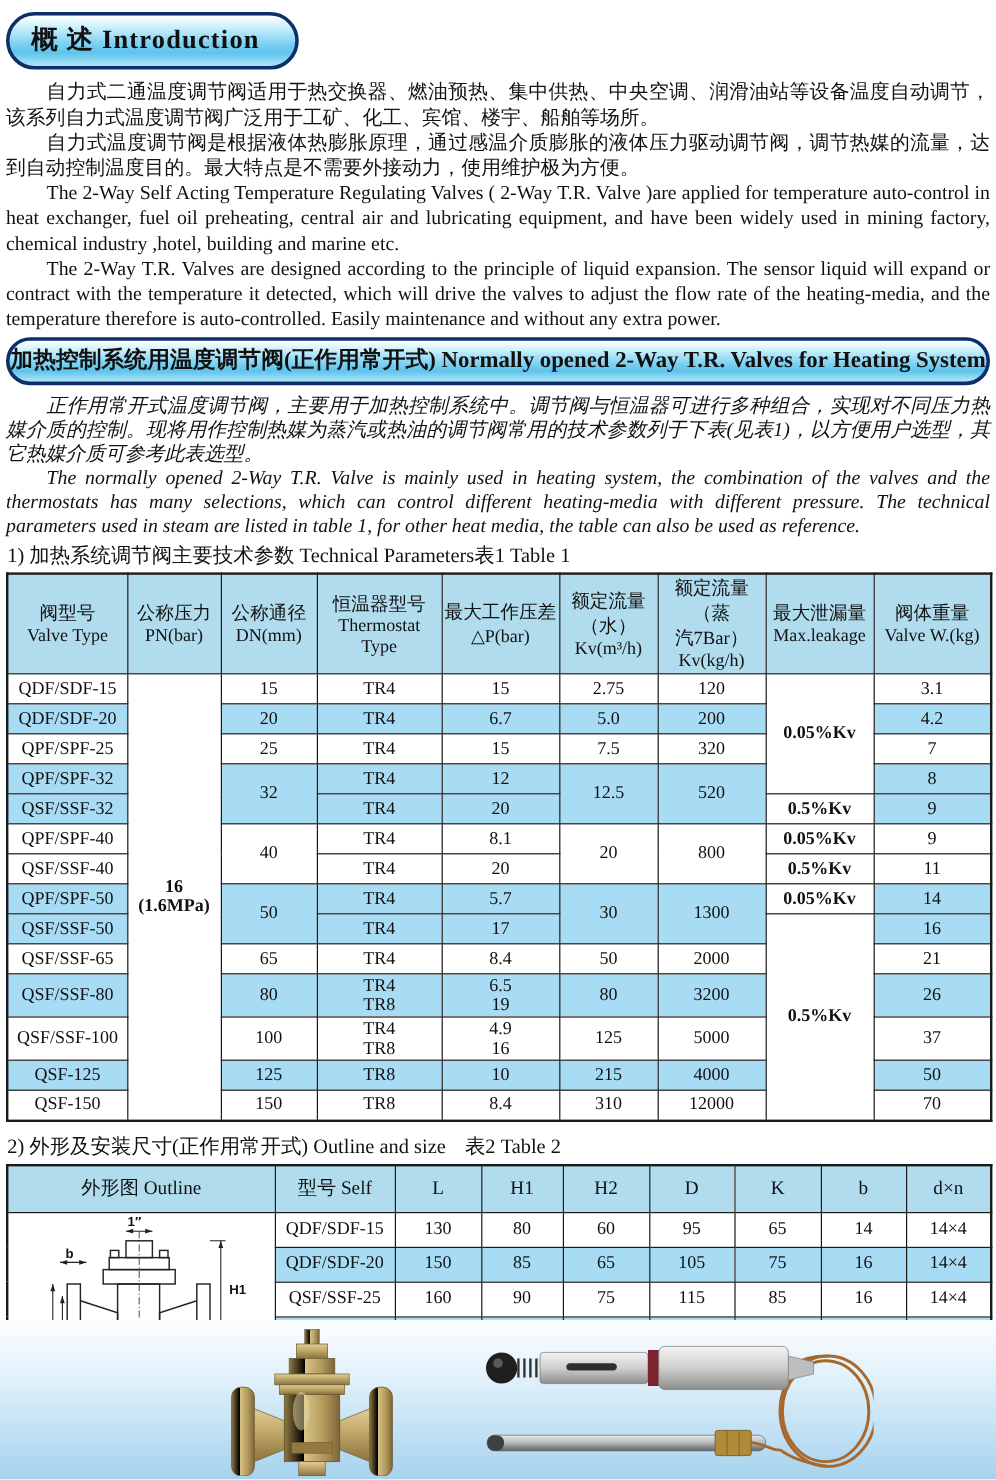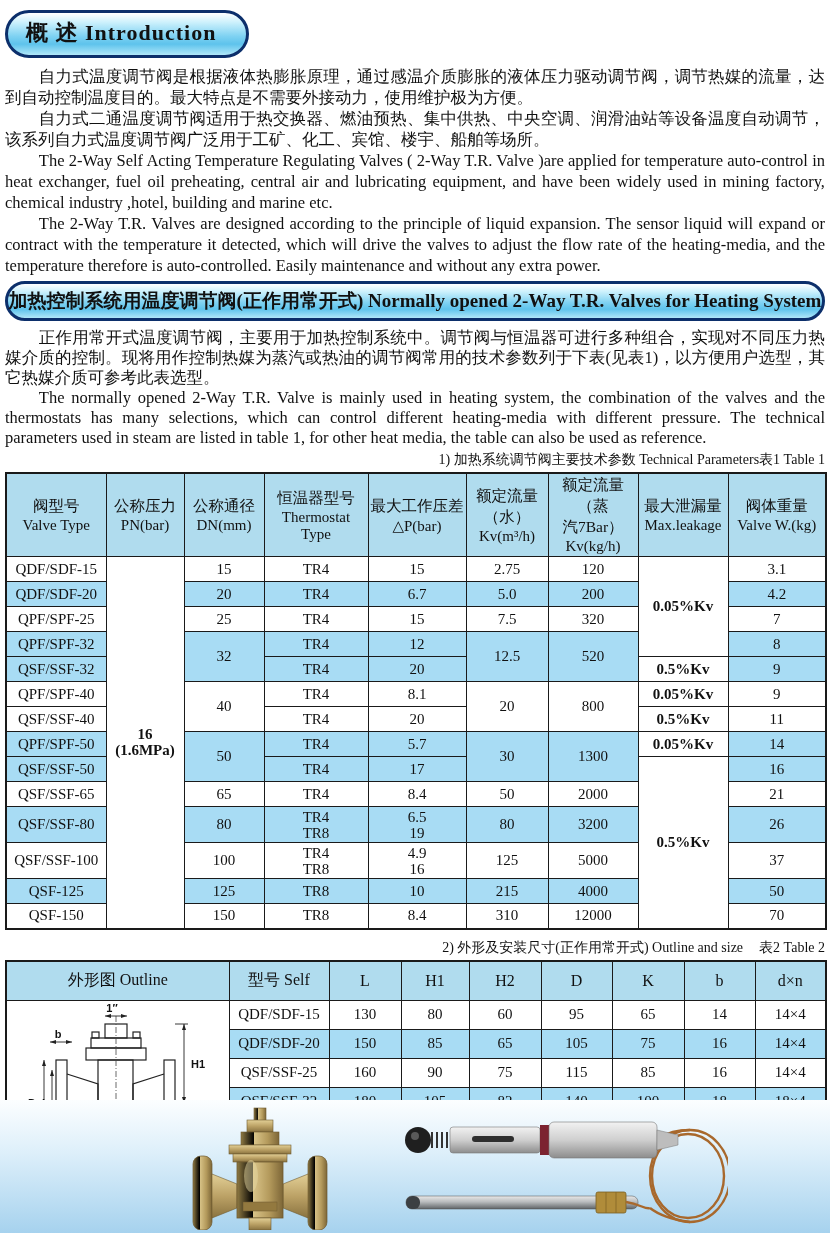--- a/index.html
+++ b/index.html
@@ -27,25 +27,25 @@
   .banner{
     border-radius:20px;height:40px;line-height:33px;
     text-align:center;font-size:19px;margin:5px 0 7px 0;
     white-space:nowrap;
   }
 
   .para{
     margin:0;font-size:16.5px;line-height:21px;
     text-align:justify;text-indent:2.05em;
   }
-  .sec2 .para{line-height:20px;}
+  .sec2 .para{line-height:20px;font-style:italic;}
 
   .cap{
-    display:flex;justify-content:flex-end;align-items:flex-end;
-    font-size:14px;margin:3px 0 3px 1px;
+    display:flex;justify-content:flex-start;align-items:flex-end;
+    font-size:17px;margin:3px 0 3px 1px;
   }
   .cap.t2{margin-top:9px;gap:16px;}
 
   table{
     border-collapse:collapse;table-layout:fixed;width:820px;
     border:2px solid #1a1a1a;
   }
   th,td{
     border:1px solid #1a1a1a;text-align:center;vertical-align:middle;
     font-size:15px;padding:1px 2px;font-weight:normal;overflow:hidden;
@@ -75,22 +75,22 @@
   .thermo-photo{position:absolute;left:398px;top:4px;}
 </style>
 </head>
 <body>
 
 <div class="content">
 
   <div class="pill">概 述 Introduction</div>
 
   <div>
+    <p class="para">自力式二通温度调节阀适用于热交换器、燃油预热、集中供热、中央空调、润滑油站等设备温度自动调节，该系列自力式温度调节阀广泛用于工矿、化工、宾馆、楼宇、船舶等场所。</p>
     <p class="para">自力式温度调节阀是根据液体热膨胀原理，通过感温介质膨胀的液体压力驱动调节阀，调节热媒的流量，达到自动控制温度目的。最大特点是不需要外接动力，使用维护极为方便。</p>
-    <p class="para">自力式二通温度调节阀适用于热交换器、燃油预热、集中供热、中央空调、润滑油站等设备温度自动调节，该系列自力式温度调节阀广泛用于工矿、化工、宾馆、楼宇、船舶等场所。</p>
     <p class="para">The 2-Way Self Acting Temperature Regulating Valves ( 2-Way T.R. Valve )are applied for temperature auto-control in heat exchanger, fuel oil preheating, central air and lubricating equipment,  and have been widely used in mining factory, chemical industry ,hotel, building and marine etc.</p>
     <p class="para">The 2-Way T.R. Valves are designed according to the principle of liquid expansion. The sensor liquid will expand or contract with the temperature it detected, which will drive the valves to adjust the flow rate of the heating-media, and the temperature therefore is auto-controlled. Easily maintenance and without any extra power.</p>
   </div>
 
   <div class="banner">加热控制系统用温度调节阀(正作用常开式) Normally opened 2-Way T.R. Valves for Heating System</div>
 
   <div class="sec2">
     <p class="para">正作用常开式温度调节阀，主要用于加热控制系统中。调节阀与恒温器可进行多种组合，实现对不同压力热媒介质的控制。现将用作控制热媒为蒸汽或热油的调节阀常用的技术参数列于下表(见表1)，以方便用户选型，其它热媒介质可参考此表选型。</p>
     <p class="para">The normally opened 2-Way T.R. Valve is mainly used in heating system, the combination of the valves and the thermostats has many selections, which can control different heating-media with different pressure. The technical parameters used in steam are listed in table 1, for other heat media, the table can also be used as reference.</p>
   </div>

